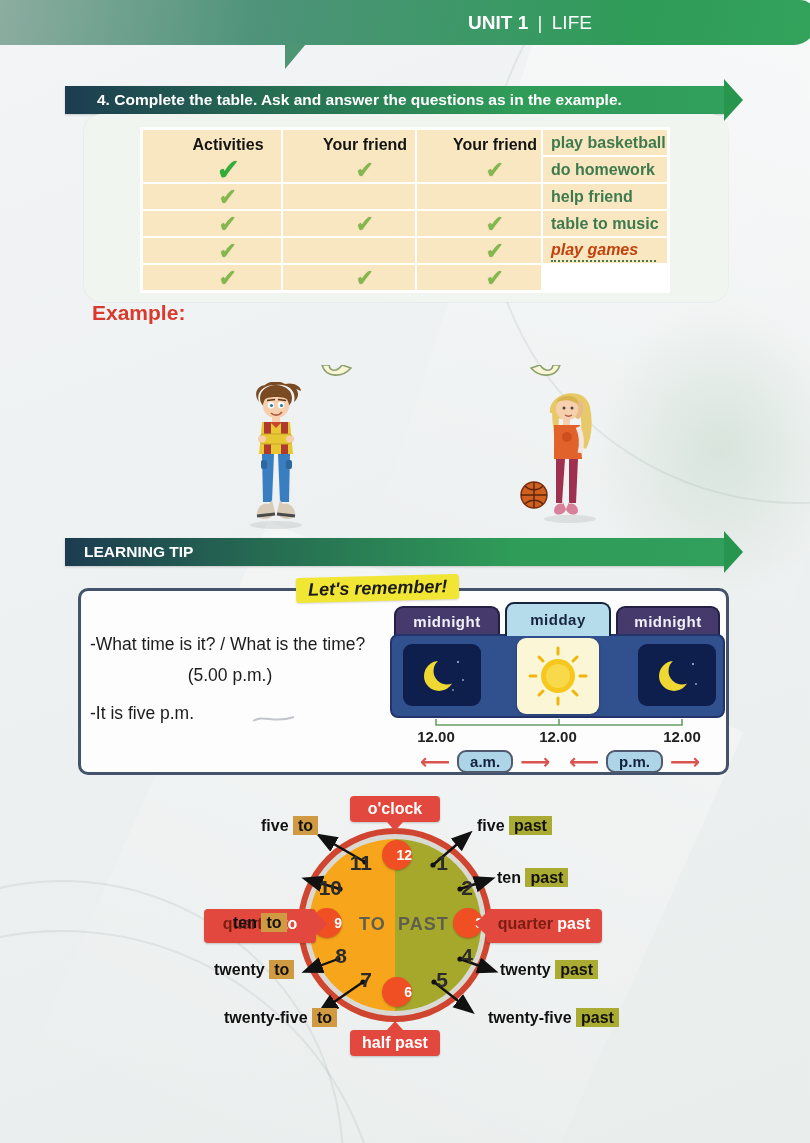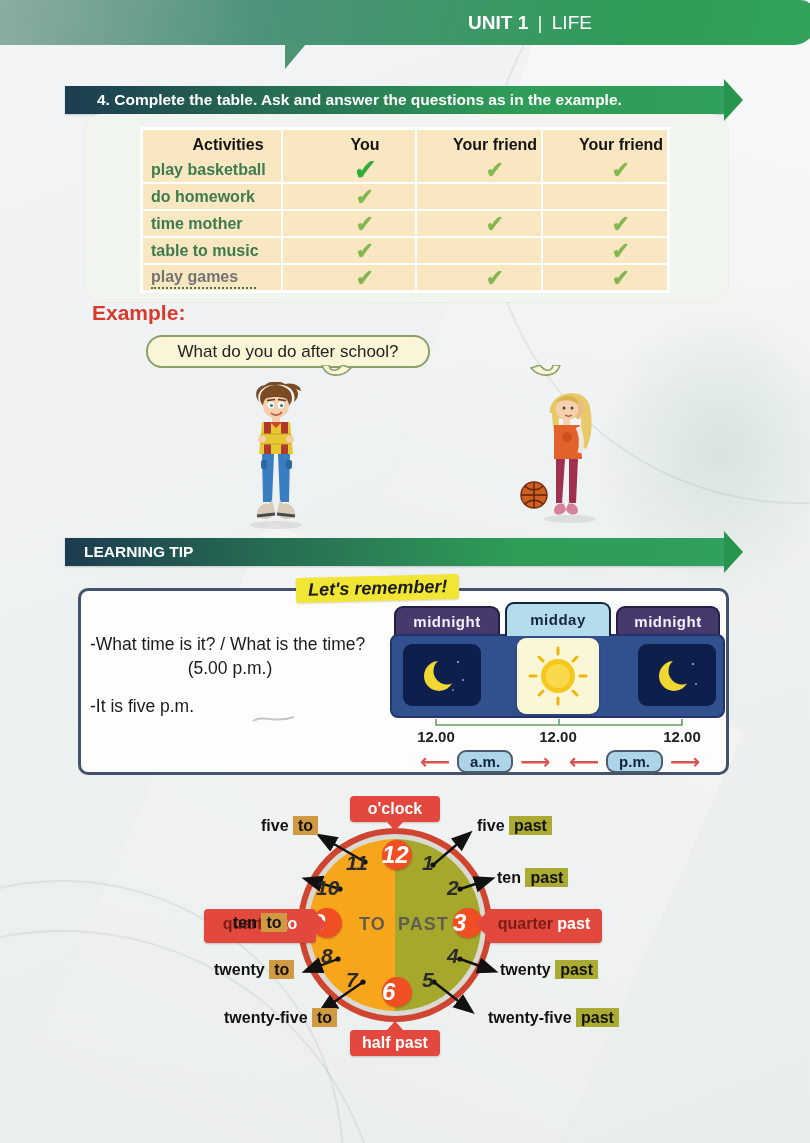--- a/index.html
+++ b/index.html
@@ -45,40 +45,40 @@
   .activity-table{position:absolute;left:140px;top:127px;display:grid;
     grid-template-columns:138px 132px 124px 124px;grid-auto-rows:25px;gap:2px;background:#fff;padding:3px;}
   .cell{background:#f8e7c0;display:flex;align-items:center;padding-left:32px;}
   .cell.hdr{justify-content:center;font-weight:bold;font-size:16px;color:#141414;height:30px;}
   .cell.activity{font-weight:bold;font-size:16px;color:#3e7a4f;padding-left:8px;}
   .cell.check{justify-content:center;font-size:21px;color:#82b84c;
     font-family:"DejaVu Sans",sans-serif;transform:none;}
   .cell.check span{display:inline-block;transform:rotate(-6deg) skewX(-8deg);text-shadow:0 0 1px #5a8f33;}
   .cell.check.strong{font-size:27px;color:#2fae3a;}
   .cell.check.strong span{text-shadow:0 0 1px #1d7a28;}
-  .cell.activity.handwritten{color:#737373;}
+  .cell.activity.handwritten{color:#c2410c;font-style:italic;}
   .cell.activity.handwritten span{border-bottom:2px dotted #47774d;padding-right:18px;line-height:20px;}
 
   
   .example-label{position:absolute;left:92px;top:301px;font-size:21px;font-weight:bold;color:#d83a2e;}
   .bubble{position:absolute;top:335px;height:33px;background:#faf5d7;border:2px solid #8aa06a;
     border-radius:16px;box-sizing:border-box;display:flex;align-items:center;justify-content:center;
     font-size:17px;color:#222;}
   .bubble.q{left:146px;width:284px;}
   .bubble.a{left:452px;width:178px;}
   .tail-svg{position:absolute;}
 
   
   .remember-box{position:absolute;left:78px;top:588px;width:651px;height:187px;background:#fdfdfd;
     border:3px solid #44536b;border-radius:10px;box-sizing:border-box;}
   .remember-label{position:absolute;left:296px;top:576px;background:#f2e635;color:#1a1a1a;
     padding:2px 12px;font-size:18px;font-weight:bold;font-style:italic;transform:rotate(-1.5deg);
     border-radius:3px;box-shadow:0 1px 2px rgba(0,0,0,.15);}
   .qa-block{position:absolute;left:90px;top:634px;width:302px;font-size:17.5px;color:#1c1c1c;}
-  .qa-block .hint{text-align:center;width:280px;margin-top:3px;}
+  .qa-block .hint{text-align:center;width:280px;margin-top:10px;}
   .qa-block .ans{margin-top:17px;}
   .squiggle{position:absolute;left:252px;top:713px;}
 
   
   .day-diagram{position:absolute;left:390px;top:602px;width:335px;height:172px;}
   .day-tab{position:absolute;height:30px;border-radius:9px 9px 0 0;border:2px solid #241f45;border-bottom:none;
     box-sizing:border-box;text-align:center;font-weight:bold;font-size:15px;line-height:27px;letter-spacing:.5px;}
   .day-tab.purple{background:#453a6b;color:#f3f0fa;top:4px;}
   .day-tab.t1{left:4px;width:106px;}
   .day-tab.t2{left:115px;width:106px;top:0;height:34px;line-height:31px;background:#b5dcea;color:#16243f;border-color:#16243f;z-index:3;}
@@ -101,23 +101,23 @@
   .ampm-arrow.left::before{content:"⟵";}
   .ampm-arrow.right::before{content:"⟶";}
   .ampm-pill{background:#aed4e8;border:2px solid #4e5a6e;border-radius:9px;padding:0 11px;
     font-weight:bold;font-size:15px;color:#10223f;line-height:19px;}
 
   
   .clock{position:absolute;left:180px;top:790px;width:450px;height:280px;}
   .clock-face,.clock-arrows{position:absolute;}
   .clock-face{left:115px;top:35px;}
   .clock-arrows{left:0;top:0;}
-  .cnum{position:absolute;font-weight:bold;font-size:21px;color:#2b2b2b;width:26px;text-align:left;font-style:italic;}
+  .cnum{position:absolute;font-weight:bold;font-size:21px;color:#2b2b2b;width:26px;text-align:right;}
   .cnum.redc{width:30px;height:30px;line-height:30px;background:#f04f24;color:#fff;border-radius:50%;
-    font-size:24px;box-shadow:0 1px 2px rgba(0,0,0,.25);}
+    font-size:14px;box-shadow:0 1px 2px rgba(0,0,0,.25);}
   .to-word,.past-word{position:absolute;font-weight:bold;font-size:18px;color:#5f5f4d;letter-spacing:1px;}
   .red-banner{position:absolute;background:#e2483d;color:#fff;font-weight:bold;font-size:16px;
     text-align:center;border-radius:4px;box-shadow:0 1px 2px rgba(0,0,0,.2);}
   .red-banner.oclock{left:170px;top:6px;width:90px;height:26px;line-height:26px;}
   .red-banner.oclock::after{content:"";position:absolute;left:50%;margin-left:-8px;top:26px;
     border-left:8px solid transparent;border-right:8px solid transparent;border-top:9px solid #e2483d;}
   .red-banner.halfpast{left:170px;top:240px;width:90px;height:26px;line-height:26px;}
   .red-banner.halfpast::before{content:"";position:absolute;left:50%;margin-left:-8px;top:-9px;
     border-left:8px solid transparent;border-right:8px solid transparent;border-bottom:9px solid #e2483d;}
   .ribbon{position:absolute;top:119px;height:34px;line-height:30px;background:#e2483d;border-radius:4px;
@@ -154,21 +154,20 @@
   <div class="unit-tail"></div>
 
   <div class="ribbon-banner exercise-banner">
     <span>4. Complete the table. Ask and answer the questions as in the example.</span>
   </div>
   <div class="ribbon-arrow exercise-arrow"></div>
 
   <div class="activity-card"></div>
   <div class="activity-table">
     <div class="cell hdr">Activities</div>
-    <div class="cell hdr">You</div>
     <div class="cell hdr">Your friend</div>
     <div class="cell hdr">Your friend</div>
 
     <div class="cell activity">play basketball</div>
     <div class="cell check strong">
         <span>✔</span>
       </div>
     <div class="cell check">
         <span>✔</span>
       </div>
@@ -180,21 +179,21 @@
     <div class="cell check">
         <span>✔</span>
       </div>
     <div class="cell check">
         <span></span>
       </div>
     <div class="cell check">
         <span></span>
       </div>
 
-    <div class="cell activity">time mother</div>
+    <div class="cell activity">help friend</div>
     <div class="cell check">
         <span>✔</span>
       </div>
     <div class="cell check">
         <span>✔</span>
       </div>
     <div class="cell check">
         <span>✔</span>
       </div>
 
@@ -217,23 +216,20 @@
       </div>
     <div class="cell check">
         <span>✔</span>
       </div>
     <div class="cell check">
         <span>✔</span>
       </div>
   </div>
 
   <div class="example-label">Example:</div>
-  <div class="bubble q">
-    <span>What do you do after school?</span>
-  </div>
   <svg class="tail-svg" style="left:318px;top:365px;" width="36" height="18">
     <path d="M4,0 C8,13 24,13 33,3 L24,0 C19,7 12,7 11,0 Z" fill="#faf5d7" stroke="#8aa06a" stroke-width="1.6"></path>
   </svg>
   <svg class="tail-svg" style="left:528px;top:365px;" width="36" height="18">
     <path d="M32,0 C28,13 12,13 3,3 L12,0 C17,7 24,7 25,0 Z" fill="#faf5d7" stroke="#8aa06a" stroke-width="1.6"></path>
   </svg>
 
   <svg style="position:absolute;left:235px;top:382px;" width="82" height="148" viewBox="0 0 82 148">
     <ellipse cx="41" cy="143" rx="26" ry="4" fill="rgba(0,0,0,.08)"></ellipse>
     <path d="M24,20 C20,8 32,2 41,3 C52,1 62,8 59,20 C64,16 64,10 61,7 L66,9 C66,4 58,0 50,2 C44,-2 34,-1 30,3 C22,4 18,12 24,20 Z" fill="#7a4b22"></path>

